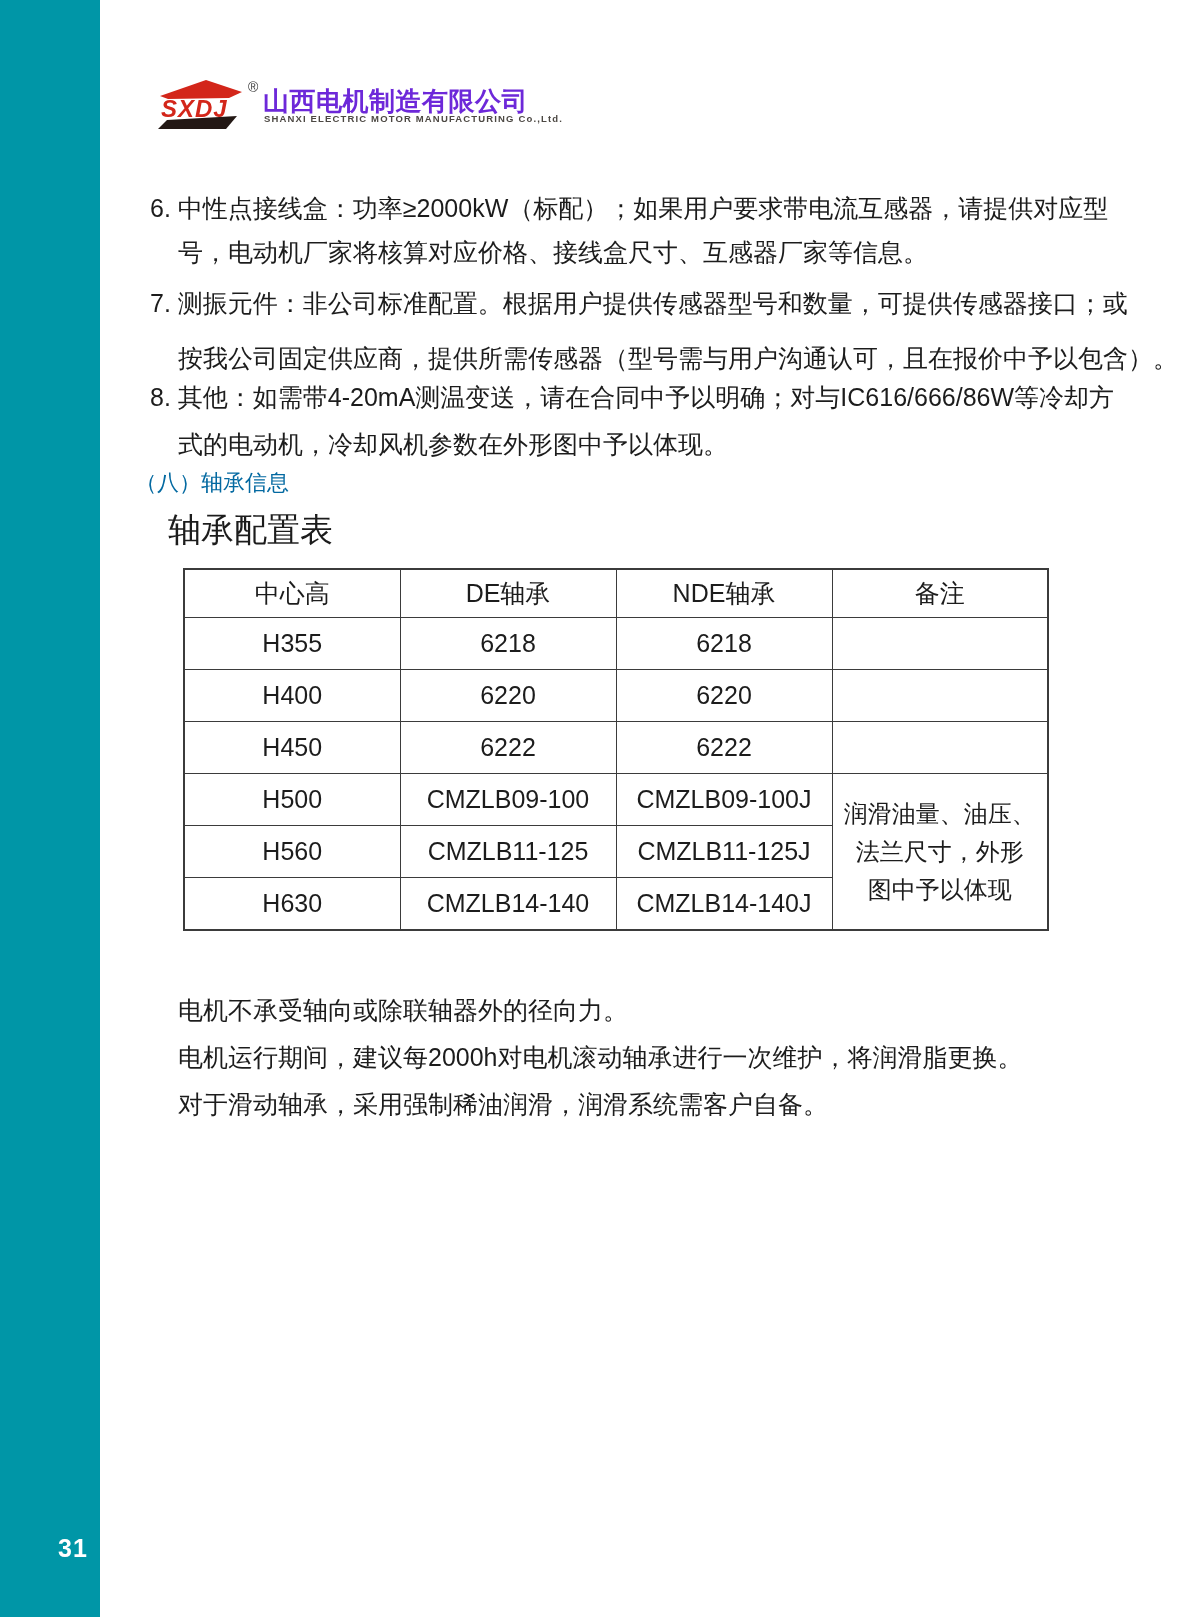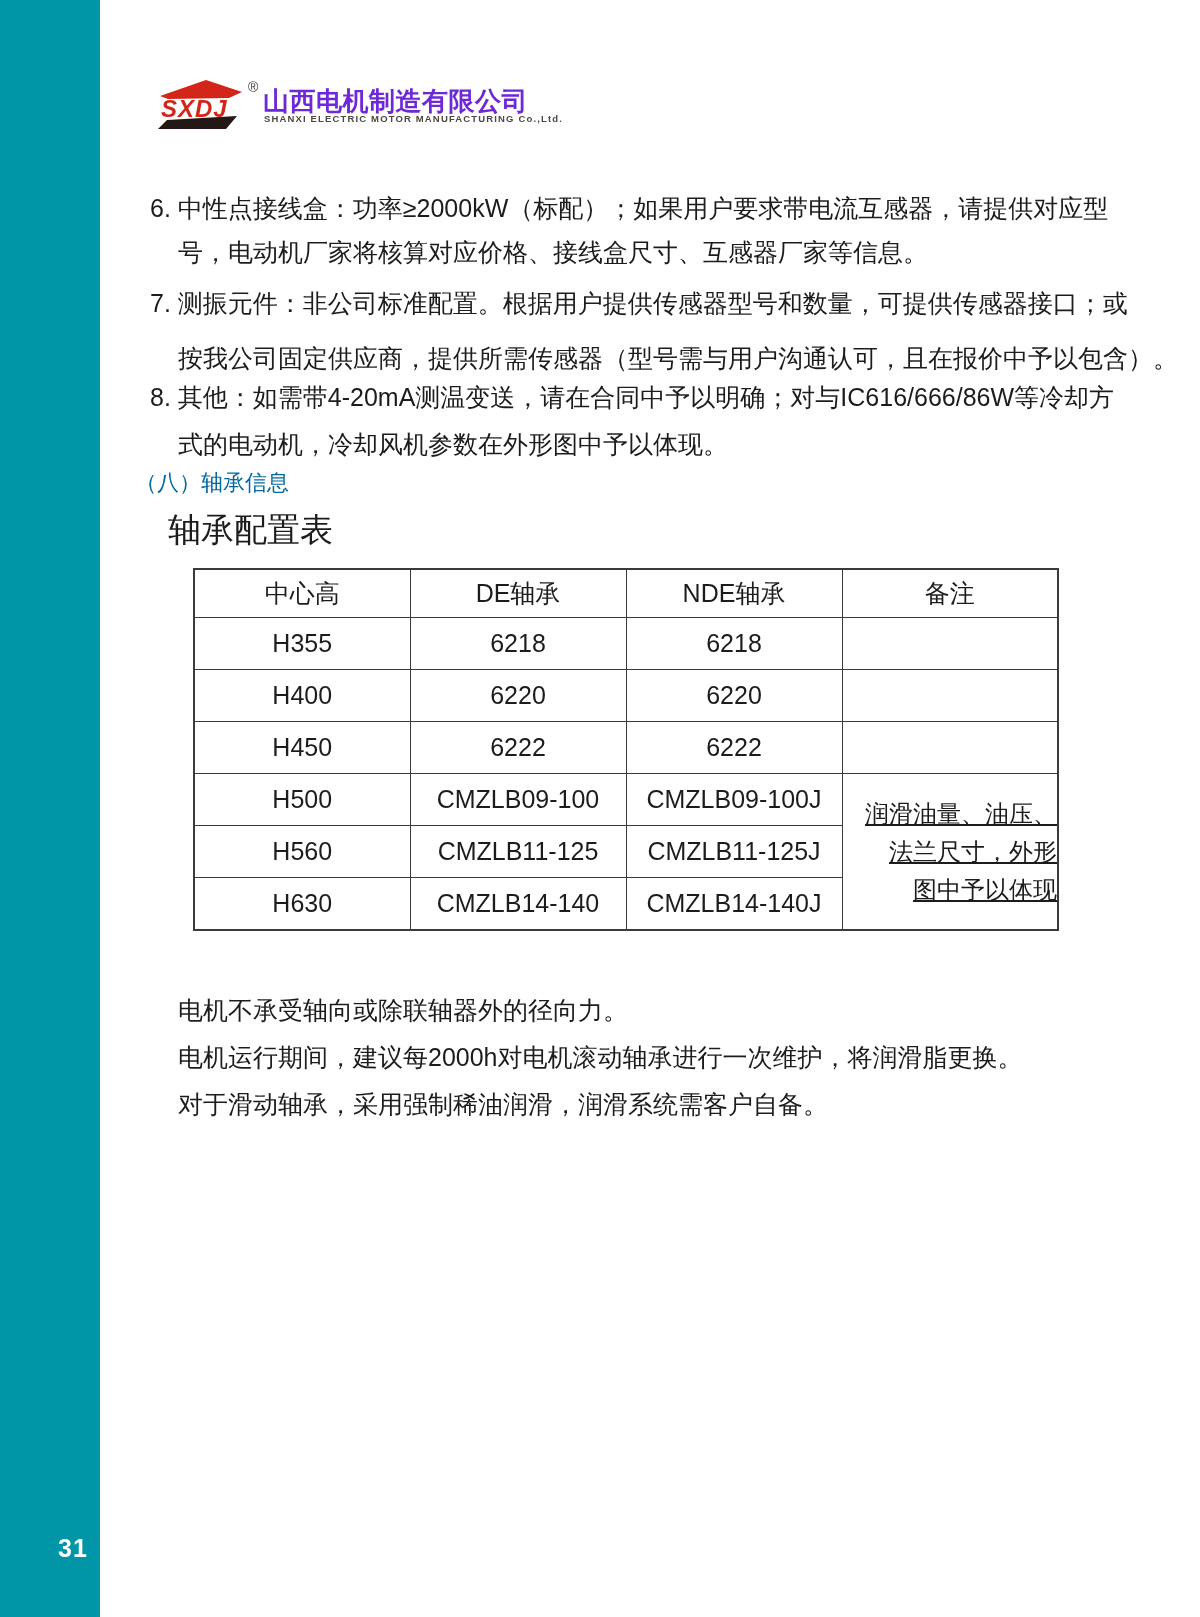--- a/index.html
+++ b/index.html
@@ -39,30 +39,29 @@
   }
   .table-title{
     position:absolute;left:168px;top:508px;font-size:33px;white-space:nowrap;
   }
   
   table.bearing{
     position:absolute;left:183px;top:568px;width:864px;
     border-collapse:collapse;table-layout:fixed;
     font-size:25px;color:#1c1c1c;text-align:center;
     border:2.5px solid #3b3b3b;
-    margin-left:10px;
   }
   table.bearing th,table.bearing td{
     border:1.6px solid #3b3b3b;padding:0;font-weight:normal;
   }
   table.bearing thead th{height:47px;}
   table.bearing tbody td{height:51px;}
   td.remark{
-    text-align:right;padding-left:24px;font-size:24px;line-height:38px;
-    white-space:pre-line;vertical-align:middle;text-decoration:underline;
+    text-align:center;padding-left:24px;font-size:24px;line-height:38px;
+    white-space:pre-line;vertical-align:middle;
   }
   .note{
     position:absolute;left:178px;font-size:25px;white-space:nowrap;color:#1c1c1c;
   }
 </style>
 </head>
 <body>
 
 <div class="page">
 

